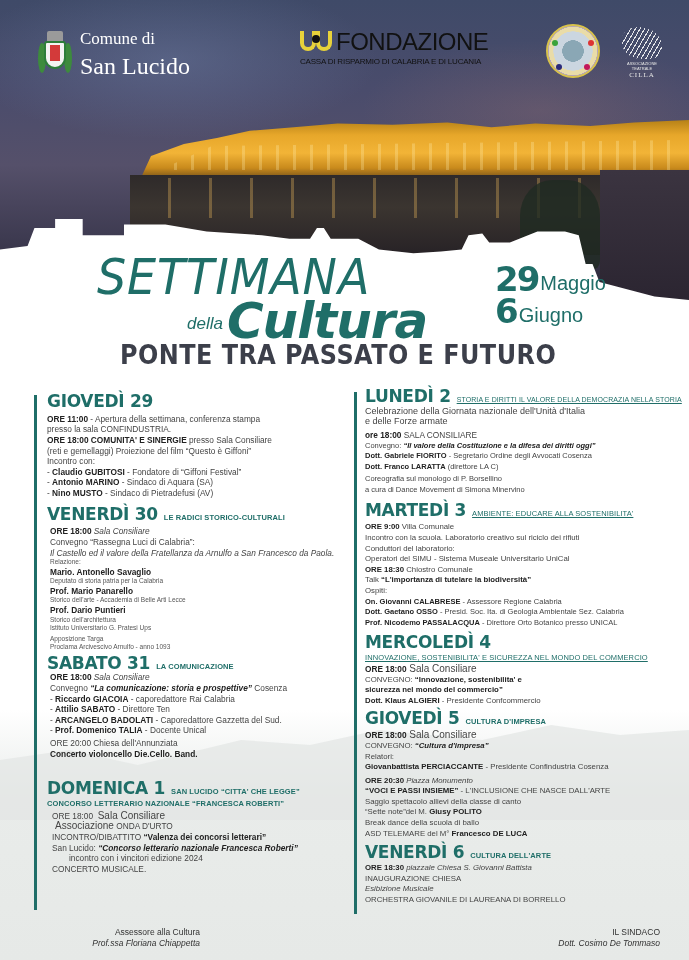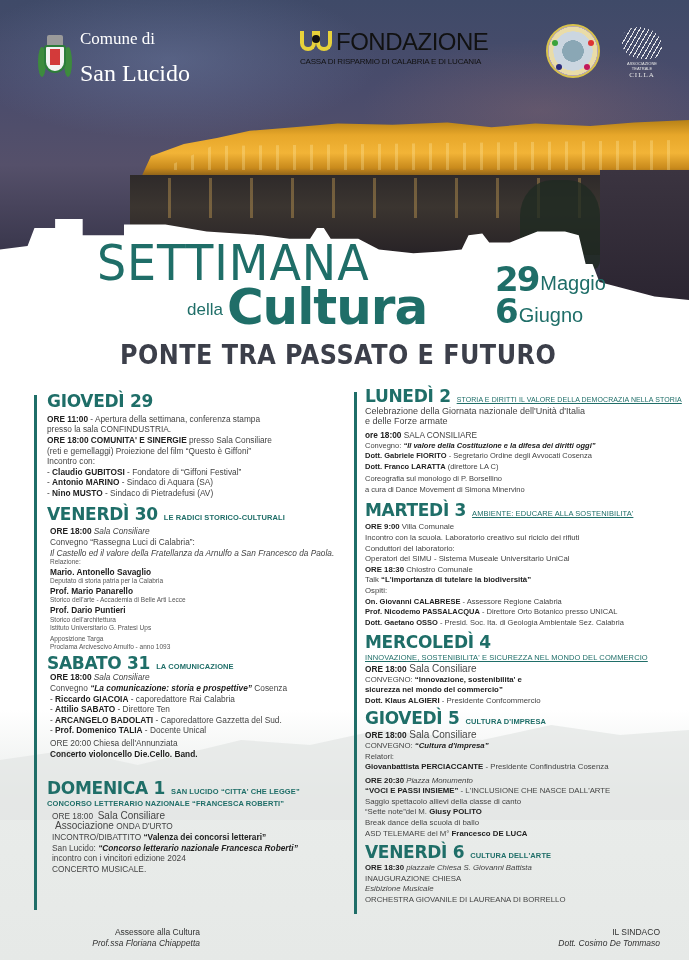--- a/index.html
+++ b/index.html
@@ -44,21 +44,21 @@
   
   .logo-comune { position:absolute; left:38px; top:30px; display:flex; align-items:center; gap:8px; }
   .crest { width:34px; height:46px; position:relative; }
   .crest .shield { position:absolute; left:6px; top:10px; width:22px; height:28px; background:#f3f3f3; border-radius:3px 3px 11px 11px; border:2px solid #2d7d3a; }
   .crest .tower { position:absolute; left:12px; top:14px; width:10px; height:16px; background:#d33a3a; }
   .crest .crown { position:absolute; left:9px; top:0px; width:16px; height:10px; background:#9a9a9a; border-radius:2px 2px 0 0; }
   .crest .leafL, .crest .leafR { position:absolute; top:12px; width:8px; height:30px; border-radius:50%; background:#3d8b3d; }
   .crest .leafL { left:0; } .crest .leafR { right:0; }
   .comune-text { color:#ffffff; font-family:"Liberation Serif", serif; line-height:1; }
   .comune-text .l1 { font-size:17px; }
-  .comune-text .l2 { font-size:24px; margin-top:14px; }
+  .comune-text .l2 { font-size:24px; margin-top:7px; }
 
   .logo-fond { position:absolute; left:300px; top:28px; }
   .fond-row { display:flex; align-items:center; gap:2px; }
   .fond-mark { width:34px; height:22px; position:relative; }
   .fond-mark .y1 { position:absolute; left:0; top:0; width:16px; height:20px; border:4px solid #e8d23a; border-top:none; border-radius:0 0 8px 8px; }
   .fond-mark .y2 { position:absolute; left:16px; top:0; width:16px; height:20px; border:4px solid #e8d23a; border-top:none; border-radius:0 0 8px 8px; }
   .fond-mark .dot { position:absolute; left:12px; top:4px; width:8px; height:8px; background:#111; border-radius:50%; }
   .fond-name { font-size:24px; color:#111; letter-spacing:-0.5px; font-family:"Liberation Sans Narrow","Liberation Sans", sans-serif; }
   .fond-sub { font-size:8px; color:#111; margin-top:1px; letter-spacing:-0.2px; }
 
@@ -66,21 +66,21 @@
     background: radial-gradient(circle, #8aa7b5 0 30%, #cbd6e0 31% 55%, #e9dca8 56% 68%, #b3a3c6 69% 100%);
     border:2px solid #d8c24a; }
   .logo-seal .gem { position:absolute; width:6px; height:6px; border-radius:50%; }
   .logo-cilla { position:absolute; left:617px; top:27px; width:50px; text-align:center; color:#e6e6e6; }
   .cilla-hair { width:40px; height:32px; margin:0 auto; border-radius:40% 60% 30% 50%;
     background: repeating-linear-gradient(120deg, rgba(255,255,255,0.85) 0 1px, rgba(0,0,0,0) 1px 4px); }
   .cilla-small { font-size:4px; letter-spacing:0; margin-top:2px; }
   .cilla-name { font-size:7px; font-family:"Liberation Serif", serif; letter-spacing:1px; }
 
   
-  .title-block { position:absolute; left:97px; top:238px; }
+  .title-block { position:absolute; left:97px; top:252px;font-style:italic; }
   .t-settimana { font-size:50px; color:#1f6e68; font-weight:400; letter-spacing:1px; line-height:1; font-family:"DejaVu Sans", sans-serif; transform:scaleX(0.92); transform-origin:left; }
   .t-cultura-row { position:absolute; left:90px; top:44px; display:flex; align-items:flex-end; white-space:nowrap; }
   .t-della { font-size:17px; color:#1f6e68; margin-right:4px; margin-bottom:12px; }
   .t-cultura { font-size:50px; font-weight:700; color:#1f6e68; line-height:1; font-family:"DejaVu Sans", sans-serif; letter-spacing:-1px; }
   .dates { position:absolute; left:495px; top:262px; color:#1f6e68; }
   .date-row { display:flex; align-items:flex-end; line-height:1; }
   .date-num { font-size:34px; font-weight:700; font-family:"DejaVu Sans", sans-serif; letter-spacing:-2px; }
   .date-month { font-size:20px; margin-left:2px; margin-bottom:3px; }
   .date-row.r2 { margin-top:-2px; }
   .subtitle { position:absolute; left:120px; top:340px; font-size:26px; font-weight:700; color:#3c3f4a; letter-spacing:0.5px; font-family:"DejaVu Sans", sans-serif; transform:scaleX(0.92); transform-origin:left; white-space:nowrap; }
@@ -265,21 +265,21 @@
     <div class="day-head">
       <span class="day-name">DOMENICA 1</span>
       <span class="day-theme">SAN LUCIDO “CITTA' CHE LEGGE”</span>
       <span class="day-theme block">CONCORSO LETTERARIO NAZIONALE “FRANCESCA ROBERTI”</span>
     </div>
     <div class="gap"></div>
     <div class="line ind" style="margin-left:5px"><span>ORE 18:00</span>&nbsp;&nbsp;<span class="big">Sala Consiliare</span></div>
     <div class="line ind" style="margin-left:8px"><span class="big">Associazione</span><span> ONDA D'URTO</span></div>
     <div class="line ind" style="margin-left:5px"><span>INCONTRO/DIBATTITO </span><b>“Valenza dei concorsi letterari”</b></div>
     <div class="line ind" style="margin-left:5px"><span>San Lucido: </span><b><i>“Concorso letterario nazionale Francesca Roberti”</i></b></div>
-    <div class="line ind" style="margin-left:5px">incontro con i vincitori edizione 2024</div>
+    <div class="line ind" style="margin-left:22px">incontro con i vincitori edizione 2024</div>
     <div class="line ind" style="margin-left:5px">CONCERTO MUSICALE.</div>
   </div>
 </div>
 
 <div class="col col-right">
 
   <div class="day">
     <div class="day-head">
       <span class="day-name">LUNEDÌ 2</span>
       <span class="day-theme light" style="font-size:7px">STORIA E DIRITTI IL VALORE DELLA DEMOCRAZIA NELLA STORIA</span>
@@ -304,22 +304,22 @@
     </div>
     <div class="gap"></div>
     <div class="line" style="font-size:7.8px"><b>ORE 9:00</b><span>  Villa Comunale</span></div>
     <div class="line" style="font-size:7.8px">Incontro con la scuola. Laboratorio creativo sul riciclo dei rifiuti</div>
     <div class="line" style="font-size:7.8px">Conduttori del laboratorio:</div>
     <div class="line" style="font-size:7.8px">Operatori del SIMU - Sistema Museale Universitario UniCal</div>
     <div class="line" style="font-size:7.8px"><b>ORE 18:30</b><span> Chiostro Comunale</span></div>
     <div class="line" style="font-size:7.8px"><span>Talk </span><b>“L'importanza di tutelare la biodiversità”</b></div>
     <div class="line" style="font-size:7.8px">Ospiti:</div>
     <div class="line" style="font-size:7.5px"><b>On. Giovanni CALABRESE</b><span> - Assessore Regione Calabria</span></div>
+    <div class="line" style="font-size:7.5px"><b>Dott. Gaetano OSSO</b><span> - Presid. Soc. Ita. di Geologia Ambientale Sez. Calabria</span></div>
     <div class="line" style="font-size:7.5px"><b>Prof. Nicodemo PASSALACQUA</b><span> - Direttore Orto Botanico presso UNICAL</span></div>
-    <div class="line" style="font-size:7.5px"><b>Dott. Gaetano OSSO</b><span> - Presid. Soc. Ita. di Geologia Ambientale Sez. Calabria</span></div>
   </div>
 
   <div style="height:6px"></div>
 
   <div class="day">
     <div class="day-head">
       <span class="day-name">MERCOLEDÌ 4</span>
       <span class="day-theme light block" style="font-size:7.5px">INNOVAZIONE, SOSTENIBILITA' E  SICUREZZA NEL MONDO DEL COMMERCIO</span>
     </div>
     <div class="line" style="margin-top:2px"><b>ORE 18:00</b><span class="big">  Sala Consiliare</span></div>

